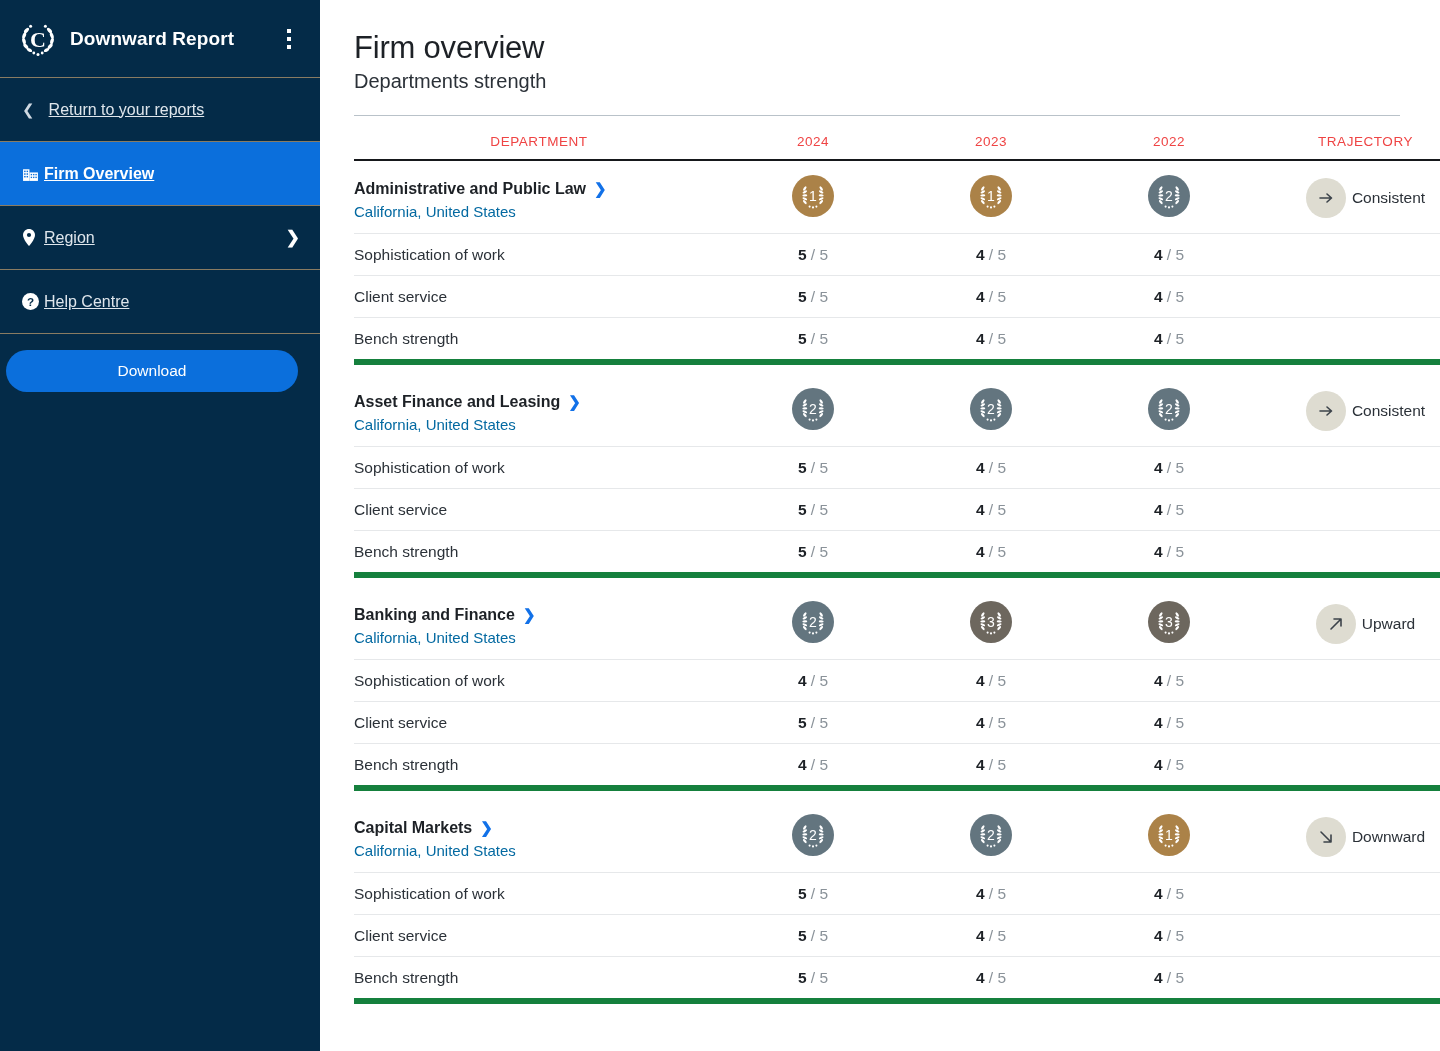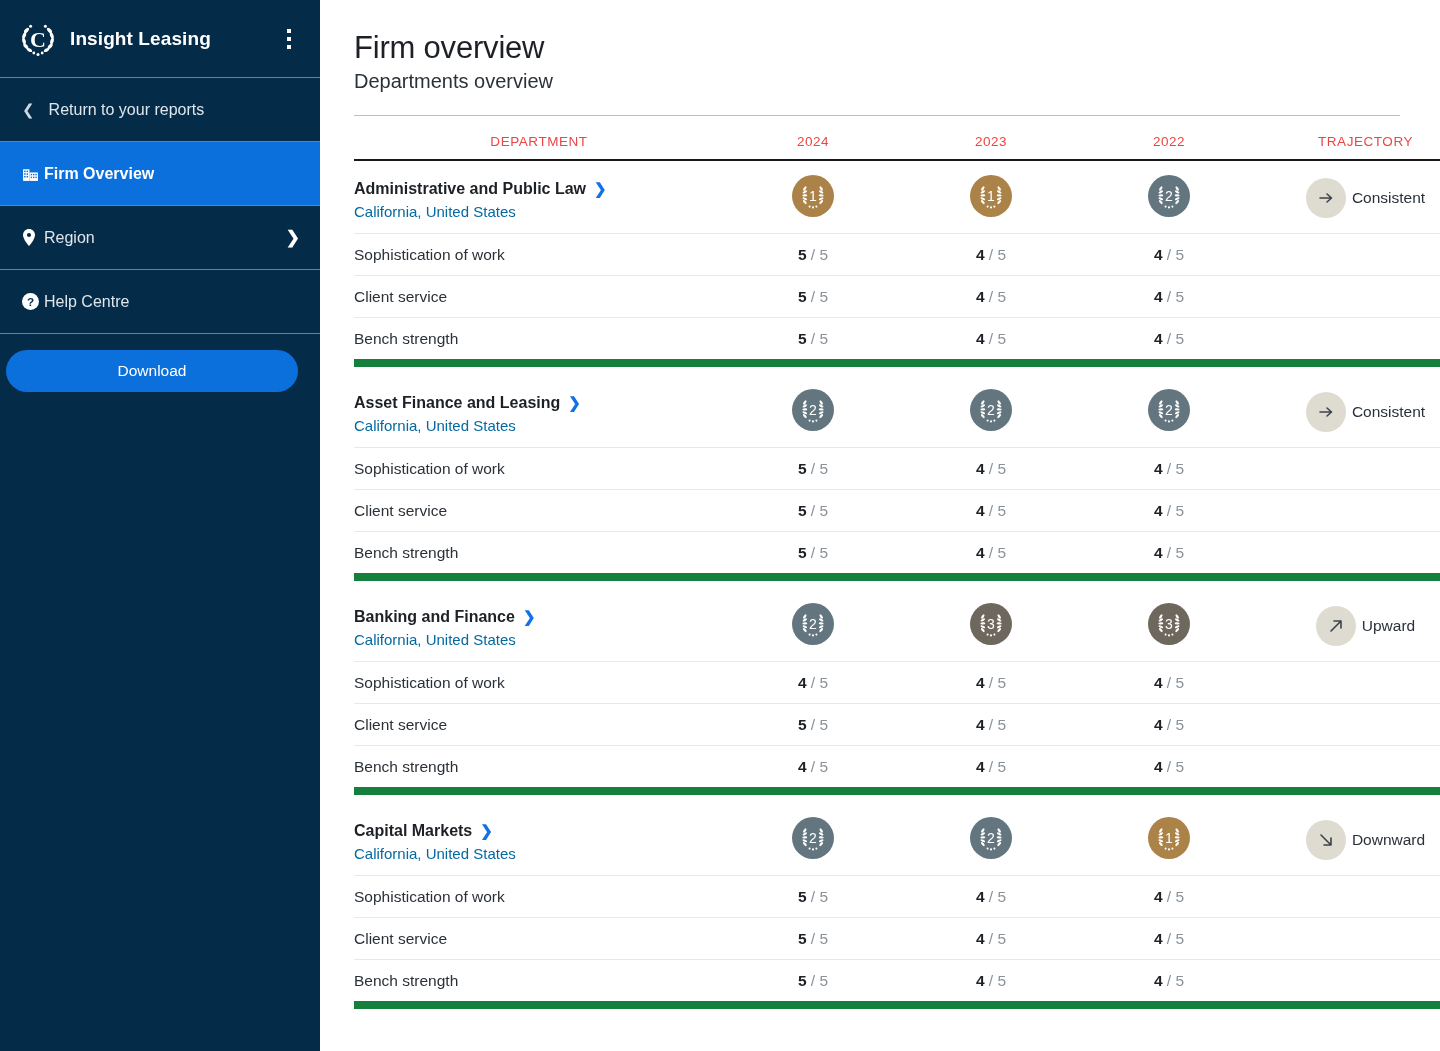--- a/index.html
+++ b/index.html
@@ -34,21 +34,21 @@
 
   .sb-row {
     height: 64px; display: flex; align-items: center;
     padding: 0 20px 0 22px;
     border-bottom: 1px solid #8a7c62;
     color: #dfe6ec; font-size: 16px; cursor: pointer;
     position: relative;
   }
   .sb-row .ic { width: 22px; flex: 0 0 22px; display: flex;
                 align-items: center; justify-content: flex-start; }
-  .sb-row .lbl { margin-left: 0; }
+  .sb-row .lbl { margin-left: 0; text-decoration: underline; }
   .sb-back .chev-l { color: #cfd9e2; font-size: 15px; margin-right: 14px; line-height: 1; }
   .sb-row.active { background: #0b6fdc; color: #ffffff; font-weight: bold; }
   .sb-row.active .lbl { color: #fff; }
   .sb-row .arrow-r { margin-left: auto; color: #ffffff; font-size: 17px; font-weight: bold; }
   .sb-cta-wrap { padding: 16px 14px 0 6px; }
   .sb-cta {
     display: block; width: 292px; height: 42px; line-height: 42px;
     border-radius: 21px; background: #0b6fdc; color: #ffffff;
     text-align: center; font-size: 15.5px; border: none; cursor: pointer;
     font-family: "Liberation Sans", sans-serif;
@@ -99,21 +99,21 @@
   .traj-label { font-size: 15.5px; color: #2b3138; }
 
   tr.metric-row td {
     padding: 12px 0 11px 0; border-top: 1px solid #e6e8ea;
     font-size: 15.5px; color: #2b3138; vertical-align: middle;
   }
   tr.metric-row td.metric-name { text-align: left; }
   tr.metric-row td.metric-val { text-align: center; }
   .val-num { font-weight: bold; color: #1d2126; }
   .val-den { color: #8a9299; }
-  tr.metric-row.last td { border-bottom: 8px solid #15803d; }
+  tr.metric-row.last td { border-bottom: 6px solid #15803d; }
   tr.spacer td { height: 12px; border: none; padding: 0; }
 </style>
 </head>
 <body>
 
 <div class="app">
 
   <aside class="sidebar">
 
     <div class="sb-brand">
@@ -135,21 +135,21 @@
             <ellipse cx="32.2" cy="27.2" rx="3.2" ry="1.7" transform="rotate(130 32.2 27.2)"></ellipse>
             <ellipse cx="28.6" cy="31.0" rx="3.0" ry="1.6" transform="rotate(152 28.6 31)"></ellipse>
             <circle cx="27.4" cy="7.2" r="1.5"></circle>
             <circle cx="24.2" cy="34.0" r="1.4"></circle>
 
             <circle cx="20" cy="35.6" r="1.5"></circle>
           </g>
           <text x="20" y="27.5" font-family="'Liberation Serif', serif" font-size="22" font-weight="bold" fill="#ffffff" text-anchor="middle">C</text>
         </svg>
       </span>
-      <span class="brand-title">Insight Leasing</span>
+      <span class="brand-title">Downward Report</span>
       <span class="kebab">
         <i></i>
           <i></i>
           <i></i>
       </span>
     </div>
 
     <div class="sb-row sb-back">
       <span class="chev-l">❮</span>
       <span class="lbl">Return to your reports</span>
@@ -200,21 +200,21 @@
       <span class="lbl">Help Centre</span>
     </div>
 
     <div class="sb-cta-wrap">
       <button class="sb-cta">Download</button>
     </div>
   </aside>
 
   <main class="main">
     <h1 class="page-title">Firm overview</h1>
-    <div class="page-sub">Departments overview</div>
+    <div class="page-sub">Departments strength</div>
     <div class="rule-light"></div>
 
     <table class="scores">
       <thead>
         <tr>
           <th class="c-dept">DEPARTMENT</th>
           <th class="c-yr">2024</th>
           <th class="c-yr">2023</th>
           <th class="c-yr">2022</th>
           <th class="c-traj">TRAJECTORY</th>

